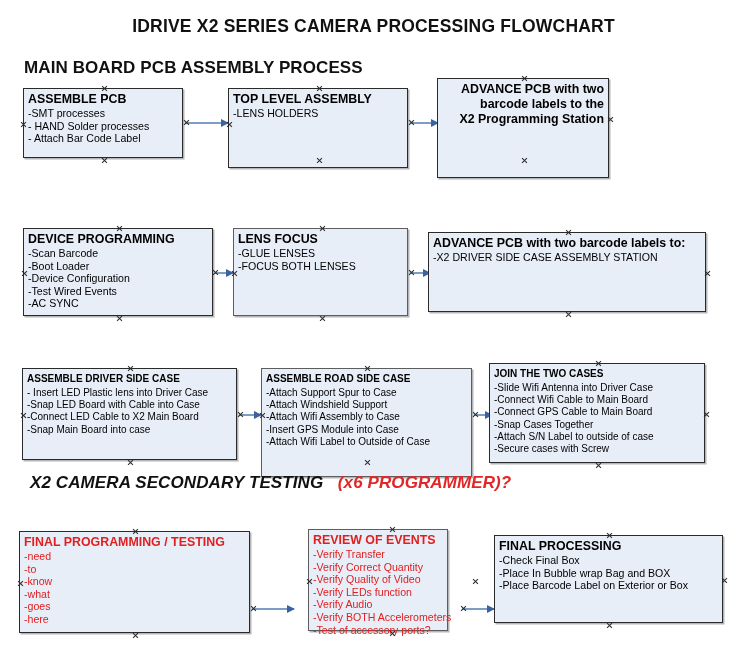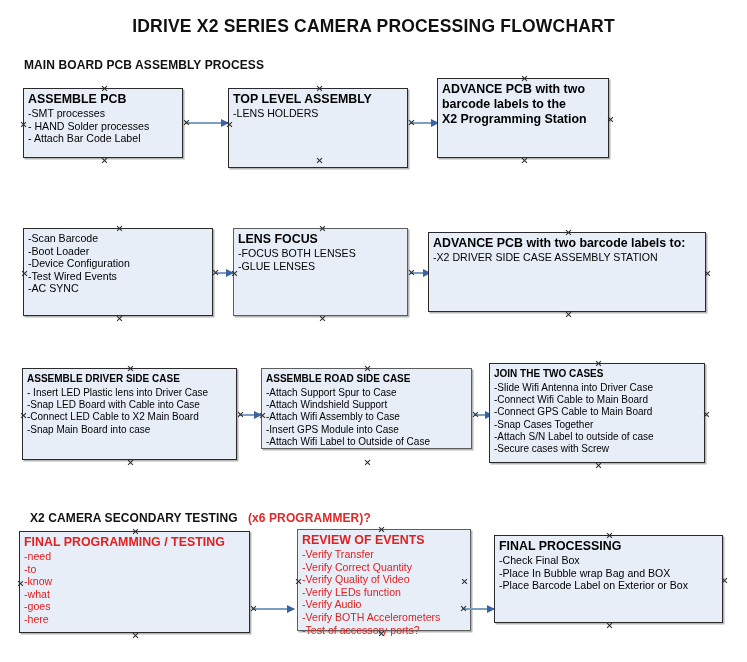--- a/index.html
+++ b/index.html
@@ -14,21 +14,21 @@
   #canvas{position:absolute;inset:0;}
 
   .title{
     position:absolute;top:16px;left:0;width:747px;
     text-align:center;
     font-size:17.5px;font-weight:bold;letter-spacing:.2px;
     color:#111;
   }
   .section-head{
     position:absolute;
-    font-size:12px;font-weight:bold;color:#111;
+    font-size:17px;font-weight:bold;color:#111;
     white-space:nowrap;letter-spacing:.1px;
   }
   .section-head .red{color:#e02828;}
 
   .node{
     position:absolute;
     background:#e8eef8;
     border:1px solid #2a2a2a;
     box-sizing:border-box;
     box-shadow:1.5px 1.5px 0 rgba(120,120,120,.55);
@@ -103,50 +103,51 @@
     <div class="hx" style="left:90px;top:-1px;"></div>
     <div class="hx" style="left:90px;top:71px;"></div>
     <div class="hx" style="left:0px;top:35px;"></div>
   </div>
 
   <div class="conn" style="left:410px;top:122px;width:28px;">
     <div class="head"></div>
   </div>
   <div class="hx" style="left:411px;top:122px;"></div>
 
-  <div class="node" style="left:437px;top:78px;width:172px;height:80px;">
+  <div class="node" style="left:437px;top:78px;width:172px;height:100px;text-align:right;">
     <div class="hdr">ADVANCE PCB with two</div>
     <div class="hdr">barcode labels to the</div>
     <div class="hdr"> X2 Programming Station</div>
     <div class="hx" style="left:86px;top:-1px;"></div>
     <div class="hx" style="left:86px;top:81px;"></div>
     <div class="hx" style="left:172px;top:40px;"></div>
   </div>
 
 
   <div class="node" style="left:23px;top:228px;width:190px;height:88px;">
+    <div class="hdr">DEVICE PROGRAMMING</div>
     <div class="li">-Scan Barcode</div>
     <div class="li">-Boot Loader</div>
     <div class="li">-Device Configuration</div>
     <div class="li">-Test Wired Events</div>
     <div class="li">-AC SYNC</div>
     <div class="hx" style="left:95px;top:-1px;"></div>
     <div class="hx" style="left:95px;top:89px;"></div>
     <div class="hx" style="left:0px;top:44px;"></div>
   </div>
 
   <div class="conn" style="left:215px;top:272px;width:18px;">
     <div class="head"></div>
   </div>
   <div class="hx" style="left:215px;top:272px;"></div>
 
   <div class="node heavy" style="left:233px;top:228px;width:175px;height:88px;">
     <div class="hdr">LENS FOCUS</div>
+    <div class="li">-GLUE LENSES</div>
     <div class="li">-FOCUS BOTH LENSES</div>
-    <div class="li">-GLUE LENSES</div>
     <div class="hx" style="left:88px;top:-1px;"></div>
     <div class="hx" style="left:88px;top:89px;"></div>
     <div class="hx" style="left:0px;top:44px;"></div>
   </div>
 
   <div class="conn" style="left:410px;top:272px;width:20px;">
     <div class="head"></div>
   </div>
   <div class="hx" style="left:411px;top:272px;"></div>
 
@@ -168,21 +169,21 @@
     <div class="hx" style="left:107px;top:-1px;"></div>
     <div class="hx" style="left:107px;top:93px;"></div>
     <div class="hx" style="left:0px;top:46px;"></div>
   </div>
 
   <div class="conn" style="left:239px;top:414px;width:22px;">
     <div class="head"></div>
   </div>
   <div class="hx" style="left:240px;top:414px;"></div>
 
-  <div class="node small heavy" style="left:261px;top:368px;width:211px;height:81px;">
+  <div class="node small heavy" style="left:261px;top:368px;width:211px;height:109px;">
     <div class="hdr">ASSEMBLE ROAD SIDE CASE</div>
     <div class="li">-Attach Support Spur to Case</div>
     <div class="li">-Attach Windshield Support</div>
     <div class="li">-Attach Wifi Assembly to Case</div>
     <div class="li">-Insert GPS Module into Case</div>
     <div class="li">-Attach Wifi Label to Outside of Case</div>
     <div class="hx" style="left:105px;top:-1px;"></div>
     <div class="hx" style="left:105px;top:93px;"></div>
     <div class="hx" style="left:0px;top:46px;"></div>
   </div>
@@ -198,21 +199,21 @@
     <div class="li">-Connect Wifi Cable to Main Board</div>
     <div class="li">-Connect GPS Cable to Main Board</div>
     <div class="li">-Snap Cases Together</div>
     <div class="li">-Attach S/N Label to outside of case</div>
     <div class="li">-Secure cases with Screw</div>
     <div class="hx" style="left:108px;top:-1px;"></div>
     <div class="hx" style="left:108px;top:101px;"></div>
     <div class="hx" style="left:216px;top:50px;"></div>
   </div>
 
-  <div class="section-head" style="left:30px;top:511px;">
+  <div class="section-head" style="left:30px;top:473px;font-style:italic;">
     <span>X2 CAMERA SECONDARY TESTING</span>
     <span>&nbsp;</span>
     <span class="red">(x6 PROGRAMMER)?</span>
   </div>
 
   <div class="node red" style="left:19px;top:531px;width:231px;height:102px;">
     <div class="hdr">FINAL PROGRAMMING / TESTING</div>
     <div class="li">-need</div>
     <div class="li">-to</div>
     <div class="li">-know</div>
@@ -222,21 +223,21 @@
     <div class="hx" style="left:115px;top:-1px;"></div>
     <div class="hx" style="left:115px;top:103px;"></div>
     <div class="hx" style="left:0px;top:51px;"></div>
   </div>
 
   <div class="conn" style="left:252px;top:608px;width:42px;">
     <div class="head"></div>
   </div>
   <div class="hx" style="left:253px;top:608px;"></div>
 
-  <div class="node red heavy" style="left:297px;top:529px;width:174px;height:102px;">
+  <div class="node red heavy" style="left:308px;top:529px;width:140px;height:102px;">
     <div class="hdr">REVIEW OF EVENTS</div>
     <div class="li">-Verify Transfer</div>
     <div class="li">-Verify Correct Quantity</div>
     <div class="li">-Verify Quality of Video</div>
     <div class="li">-Verify LEDs function</div>
     <div class="li">-Verify Audio</div>
     <div class="li">-Verify BOTH Accelerometers</div>
     <div class="li overflow">-Test of accessory ports?</div>
     <div class="hx" style="left:83px;top:-1px;"></div>
     <div class="hx" style="left:83px;top:103px;"></div>

